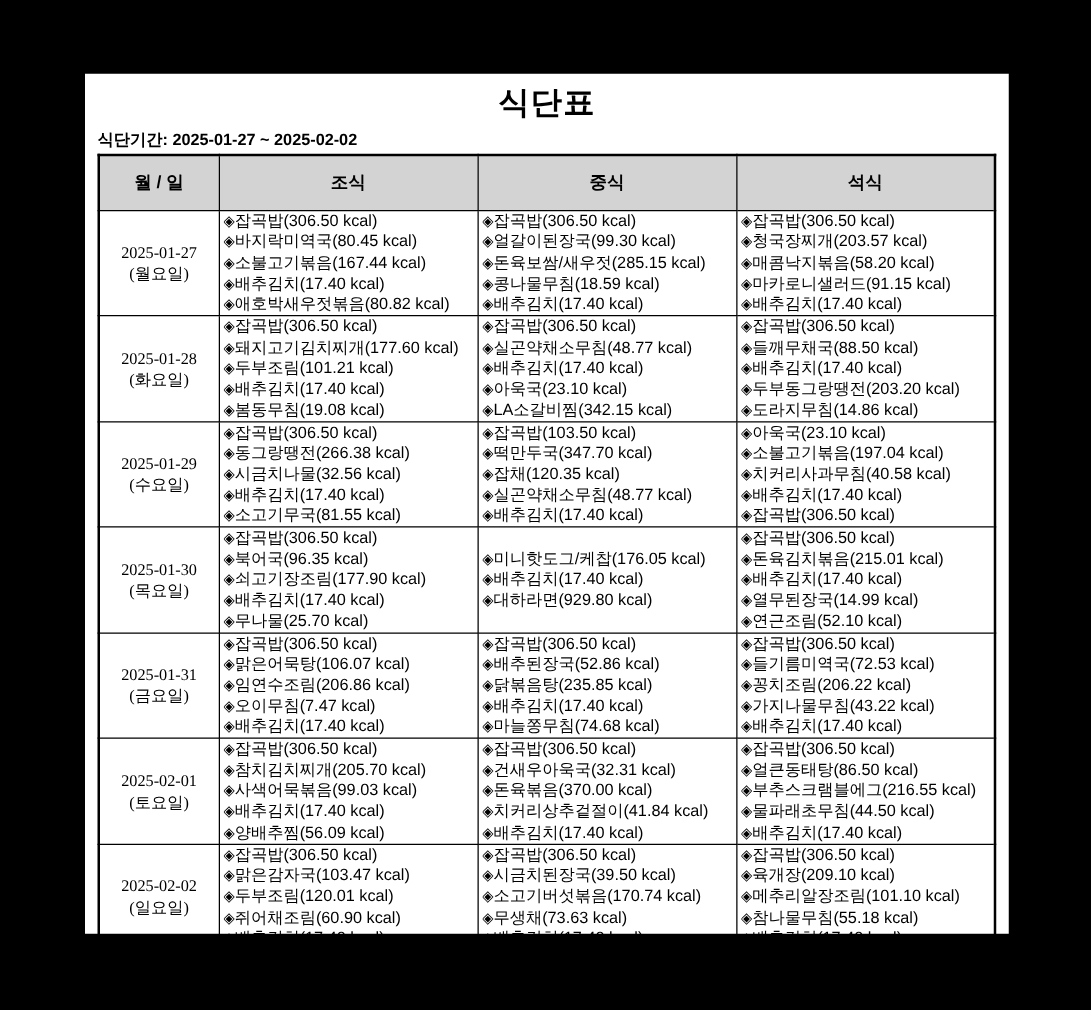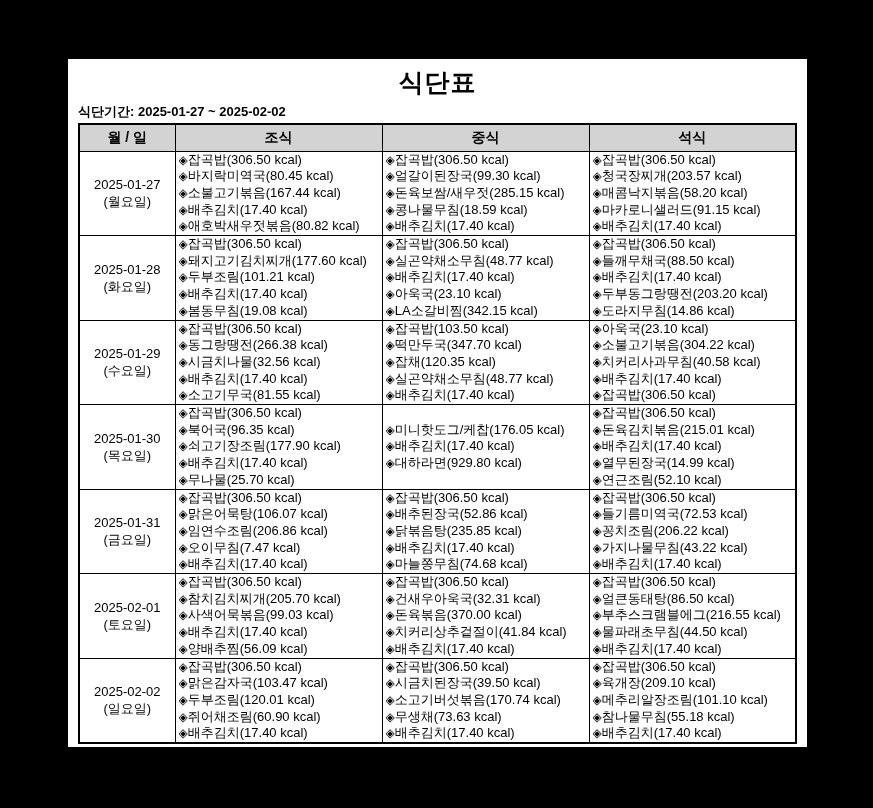--- a/index.html
+++ b/index.html
@@ -41,30 +41,31 @@
     border: 2px solid #000000;
     table-layout: fixed;
   }
   table.menu th, table.menu td {
     border: 1px solid #000000;
   }
   table.menu th {
     background: #d3d3d3;
     font-size: 14px;
     font-weight: bold;
-    height: 27px;
+    height: 44px;
     text-align: center;
   }
   col.c-day  { width: 96px; }
   col.c-meal { width: auto; }
   td.date-cell {
     text-align: center;
     font-size: 13px;
     line-height: 17px;
     vertical-align: middle;
+    font-family: Liberation Serif, serif;
   }
   td.meal-cell {
     vertical-align: middle;
     padding: 0 2px 0 3px;
     height: 84px;
   }
   .meal-item {
     font-size: 13px;
     line-height: 16.7px;
     white-space: nowrap;
@@ -163,21 +164,21 @@
             </td>
             <td class="meal-cell">
               <div class="meal-item"><span class="bullet">◈</span><span>잡곡밥(103.50 kcal)</span></div>
               <div class="meal-item"><span class="bullet">◈</span><span>떡만두국(347.70 kcal)</span></div>
               <div class="meal-item"><span class="bullet">◈</span><span>잡채(120.35 kcal)</span></div>
               <div class="meal-item"><span class="bullet">◈</span><span>실곤약채소무침(48.77 kcal)</span></div>
               <div class="meal-item"><span class="bullet">◈</span><span>배추김치(17.40 kcal)</span></div>
             </td>
             <td class="meal-cell">
               <div class="meal-item"><span class="bullet">◈</span><span>아욱국(23.10 kcal)</span></div>
-              <div class="meal-item"><span class="bullet">◈</span><span>소불고기볶음(304.22 kcal)</span></div>
+              <div class="meal-item"><span class="bullet">◈</span><span>소불고기볶음(197.04 kcal)</span></div>
               <div class="meal-item"><span class="bullet">◈</span><span>치커리사과무침(40.58 kcal)</span></div>
               <div class="meal-item"><span class="bullet">◈</span><span>배추김치(17.40 kcal)</span></div>
               <div class="meal-item"><span class="bullet">◈</span><span>잡곡밥(306.50 kcal)</span></div>
             </td>
           </tr>
           <tr>
             <td class="date-cell">
               <div>2025-01-30</div>
               <div>(목요일)</div>
             </td>

